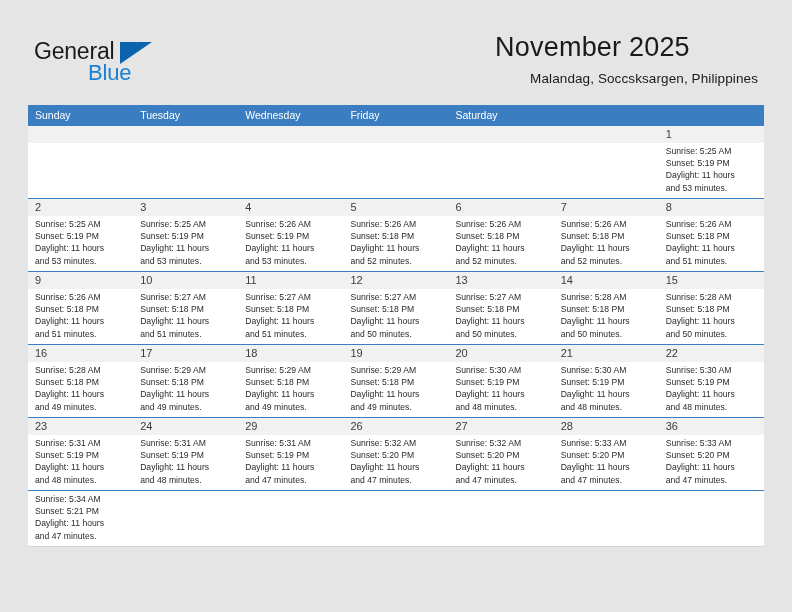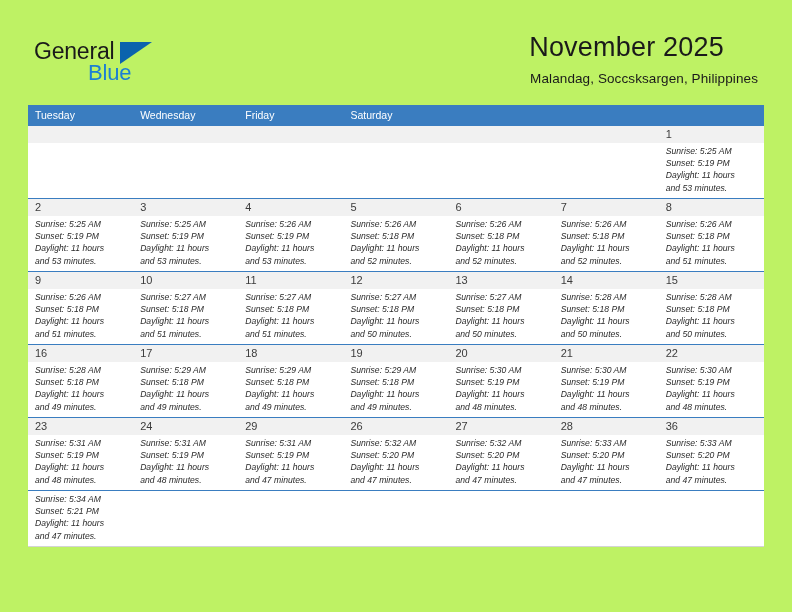--- a/index.html
+++ b/index.html
@@ -9,21 +9,21 @@
     height: 612px;
     background: #ffffff;
     font-family: "Liberation Sans", sans-serif;
     -webkit-font-smoothing: antialiased;
   }
 
   .page {
     position: relative;
     width: 792px;
     height: 612px;
-    background: #bef264;
+    background: #e5e5e5;
     overflow: hidden;
   }
 
   
   .header {
     position: absolute;
     left: 0;
     top: 0;
     width: 792px;
     height: 100px;
@@ -66,21 +66,21 @@
     line-height: 26px;
     color: #1b7fd4;
     letter-spacing: -0.2px;
     font-family: "Liberation Sans", sans-serif;
   }
 
   .title-block {
     position: absolute;
     right: 34px;
     top: 30px;
-    text-align: center;
+    text-align: left;
   }
 
   .cal-title {
     font-size: 27px;
     line-height: 34px;
     color: #1a1a1a;
     font-weight: normal;
     letter-spacing: 0.2px;
   }
 
@@ -145,21 +145,20 @@
     color: #3b3b3b;
     padding-left: 7px;
     white-space: nowrap;
   }
 
   .week-details {
     display: flex;
     width: 736px;
     height: 55px;
     background: #ffffff;
-    font-style: italic;
   }
 
   .det-cell {
     width: 105.14px;
     height: 55px;
     padding: 2px 6px 0 7px;
   }
 
   .det-line {
     font-size: 8.6px;
@@ -190,20 +189,21 @@
 
     <div class="title-block">
       <div class="cal-title">November 2025</div>
       <div class="cal-subtitle">Malandag, Soccsksargen, Philippines</div>
     </div>
 
   </div>
 
   <div class="calendar">
     <div class="dow-row" id="dow-row">
+        <div class="dow-cell">Sunday</div>
         <div class="dow-cell">Tuesday</div>
         <div class="dow-cell">Wednesday</div>
         <div class="dow-cell">Friday</div>
         <div class="dow-cell">Saturday</div>
       </div>
     <div id="weeks-container">
         <div class="week">
           <div class="week-numbers">
             <div class="num-cell empty-cell"></div>
             <div class="num-cell empty-cell"></div>

